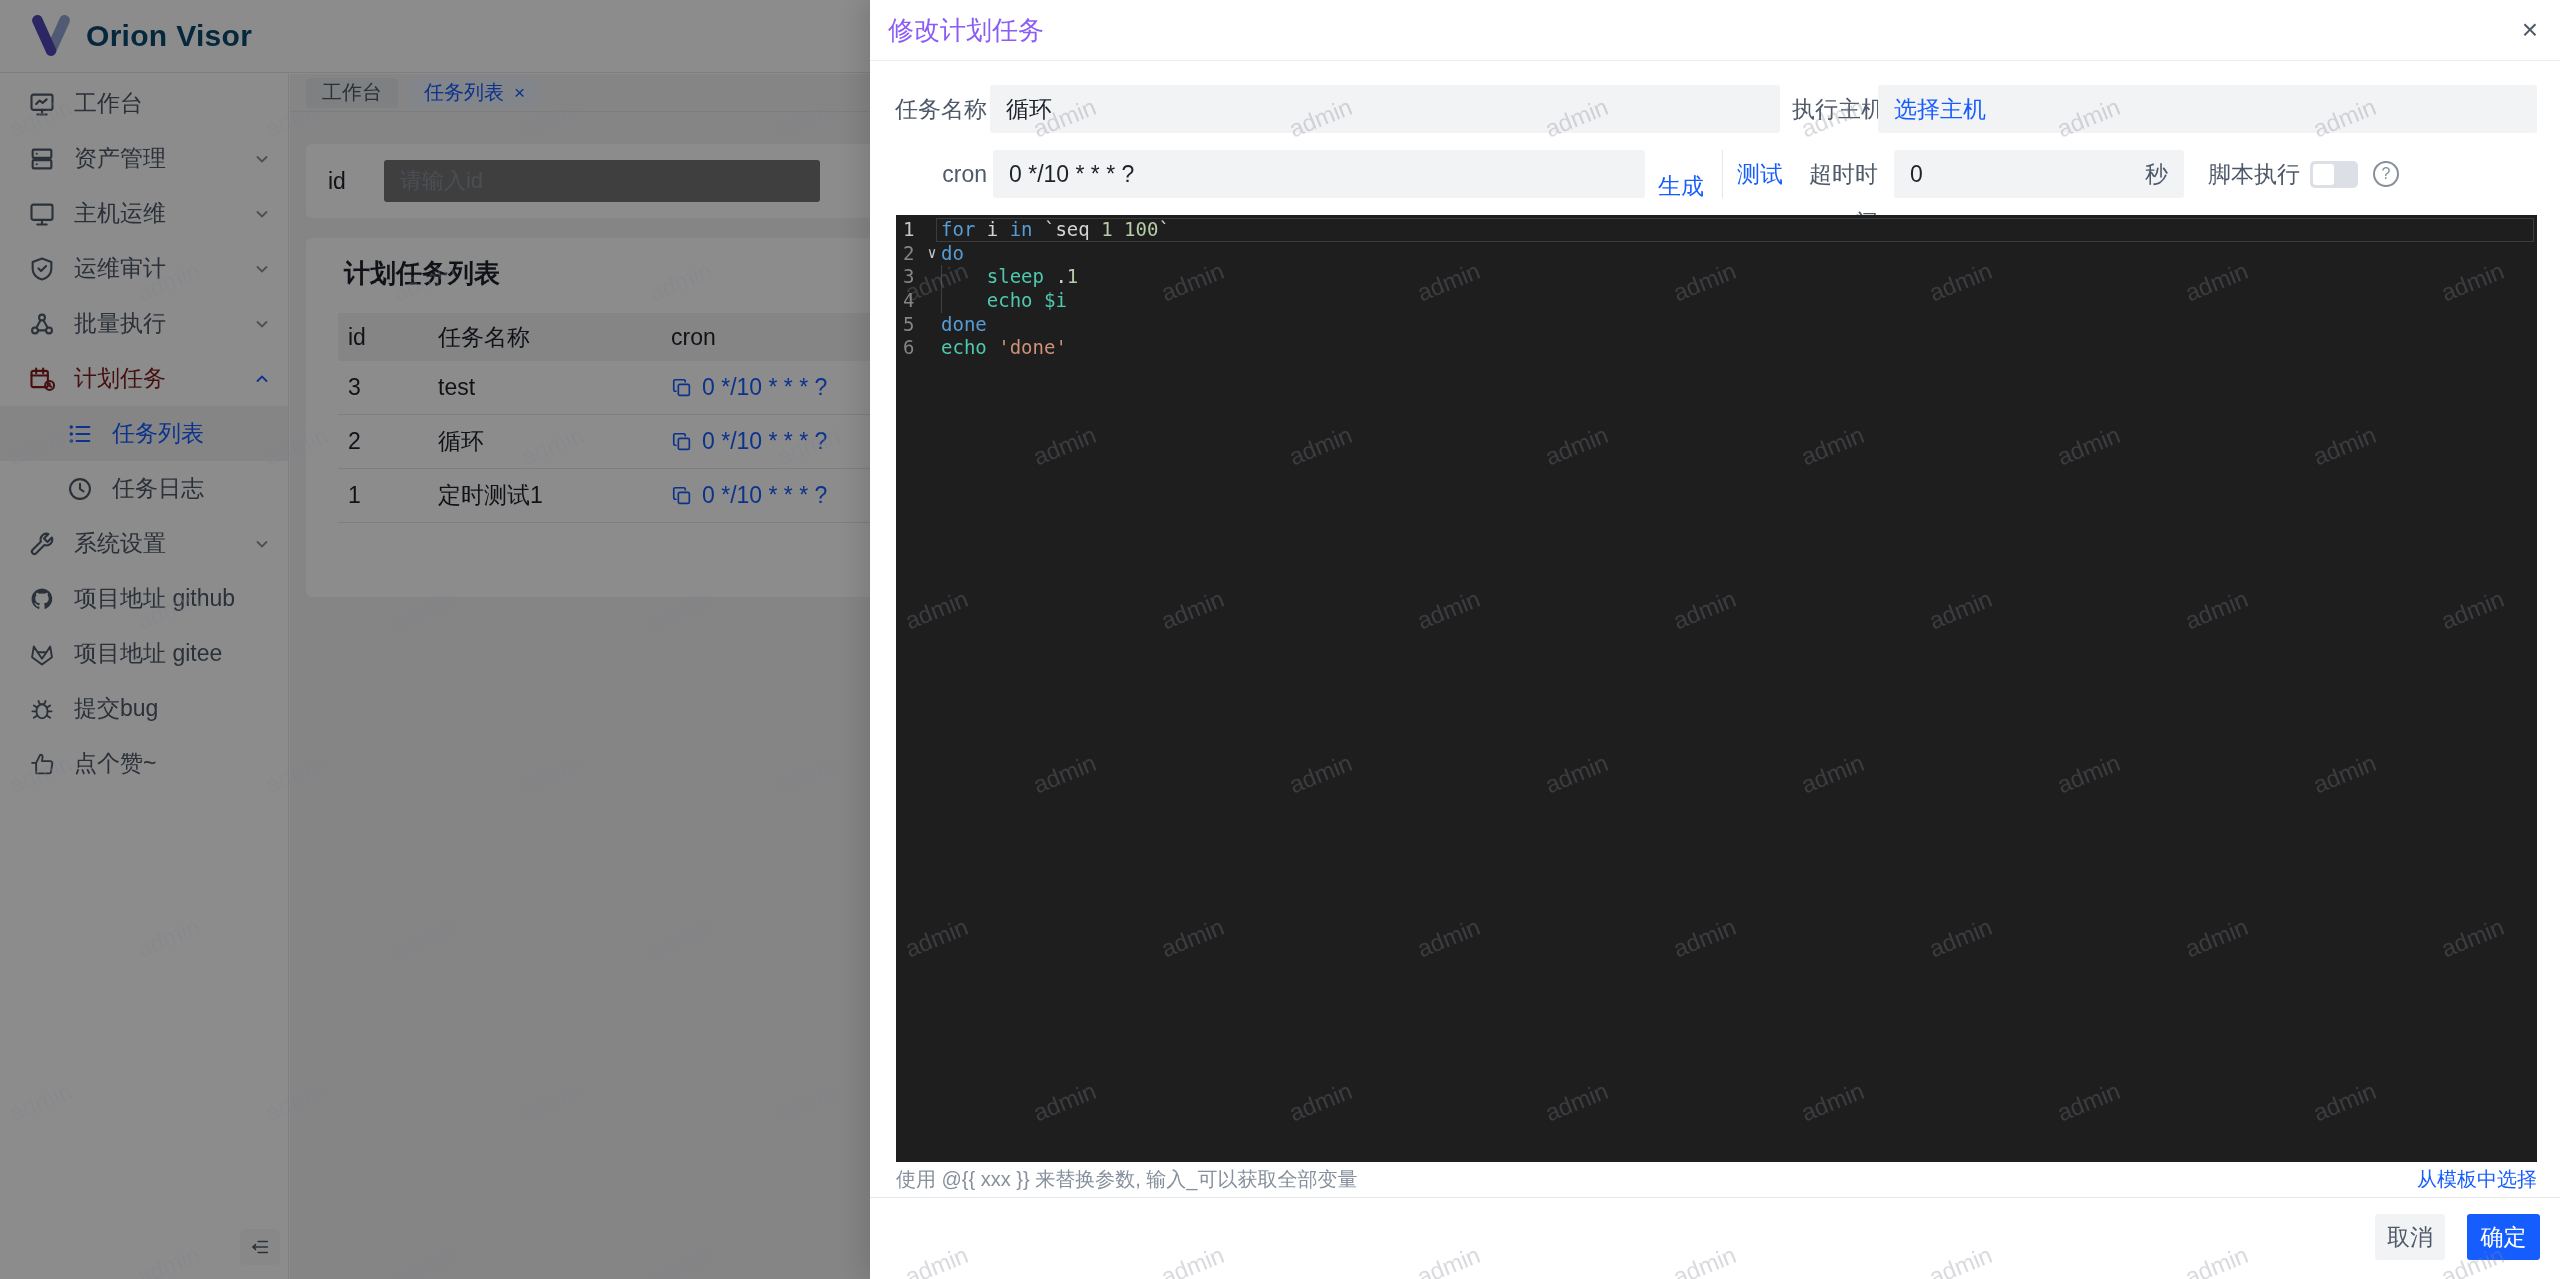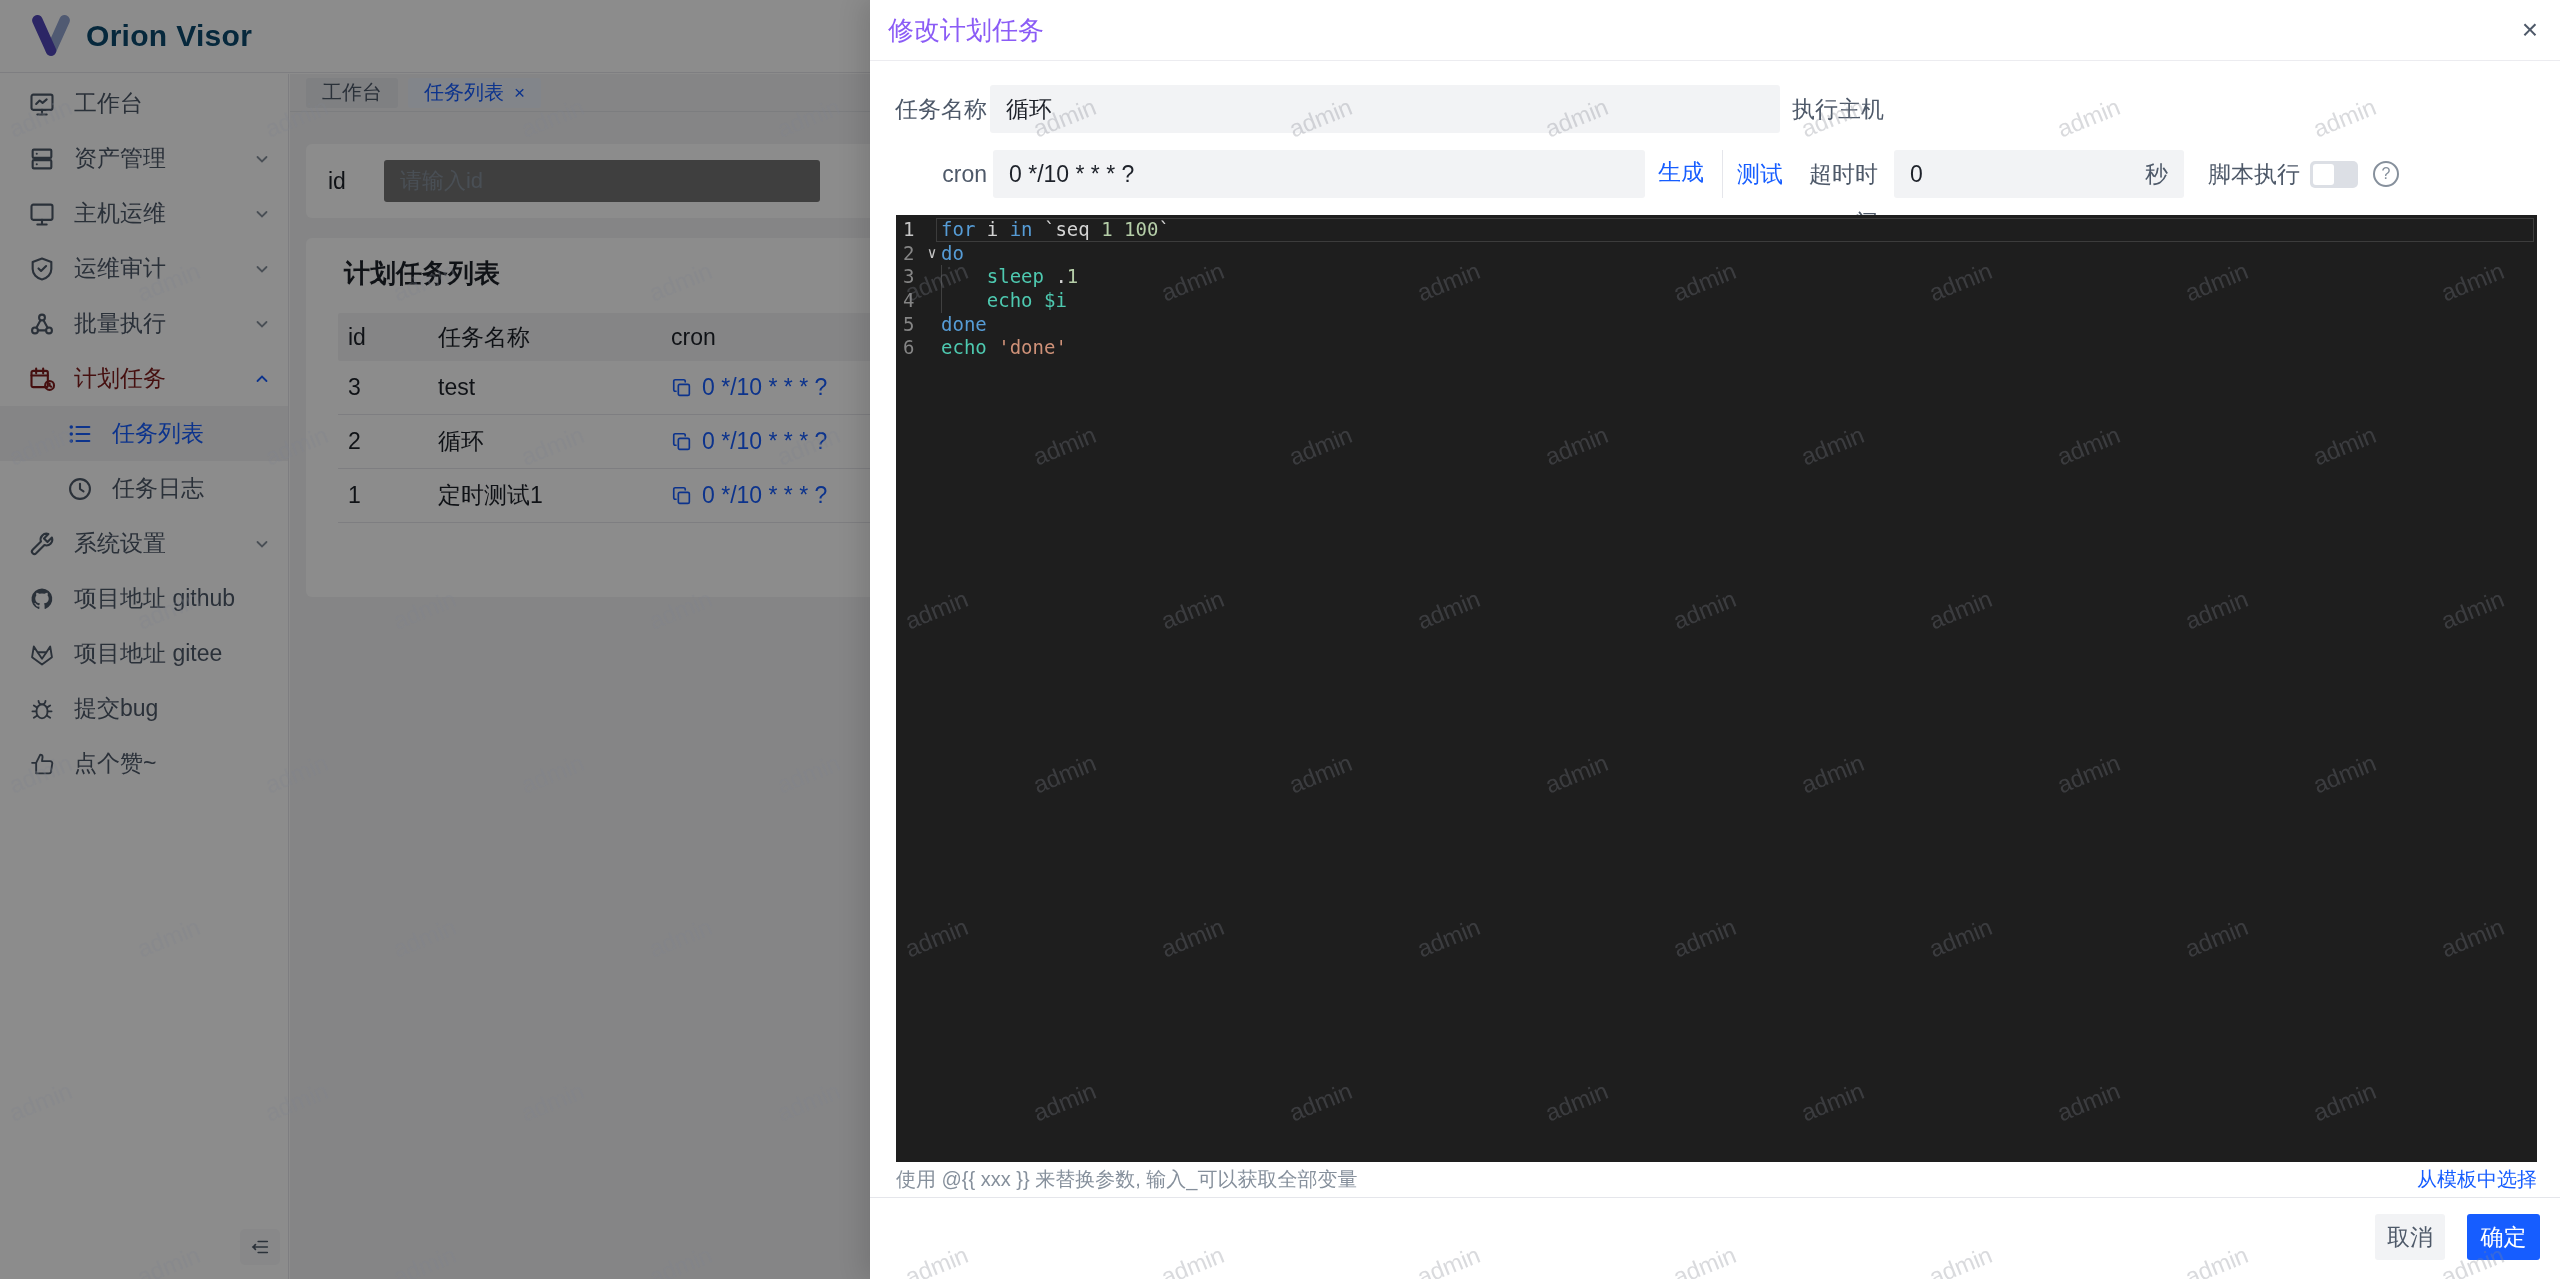--- a/index.html
+++ b/index.html
@@ -334,24 +334,27 @@
 
 <div class="modal">
   <div class="m-hdr">
     <span class="m-title">修改计划任务</span>
     <span class="m-close">×</span>
   </div>
 
   <div class="f-label" style="left:25px;top:85px;width:92px">任务名称</div>
   <input class="f-input" style="left: 120px; top: 85px; width: 790px;" value="循环">
   <div class="f-label" style="left:922px;top:85px;width:92px">执行主机</div>
+  <div class="f-box" style="left:1008px;top:85px;width:659px">
+    <span class="blue-link">选择主机</span>
+  </div>
 
   <div class="f-label" style="left:25px;top:150px;width:92px">cron</div>
   <input class="f-input" style="left: 123px; top: 150px; width: 652px;" value="0 */10 * * * ?">
-  <span class="blue-link inline-link" style="left:788px;top:148px">生成</span>
+  <span class="blue-link inline-link" style="left:788px;top:162px">生成</span>
   <span class="blue-link inline-link" style="left:852px;top:150px;border-left:1px solid #e5e6eb;padding-left:14px">测试</span>
   <div class="f-label" style="left:928px;top:150px;width:80px">超时时间</div>
   <div class="f-box" style="left:1024px;top:150px;width:290px">
     <span>0</span>
     <span class="suffix">秒</span>
   </div>
   <div class="f-label" style="left:1338px;top:150px;width:92px;text-align:left">脚本执行</div>
   <div class="switch" style="left:1440px;top:161px">
     <div class="knob"></div>
   </div>

